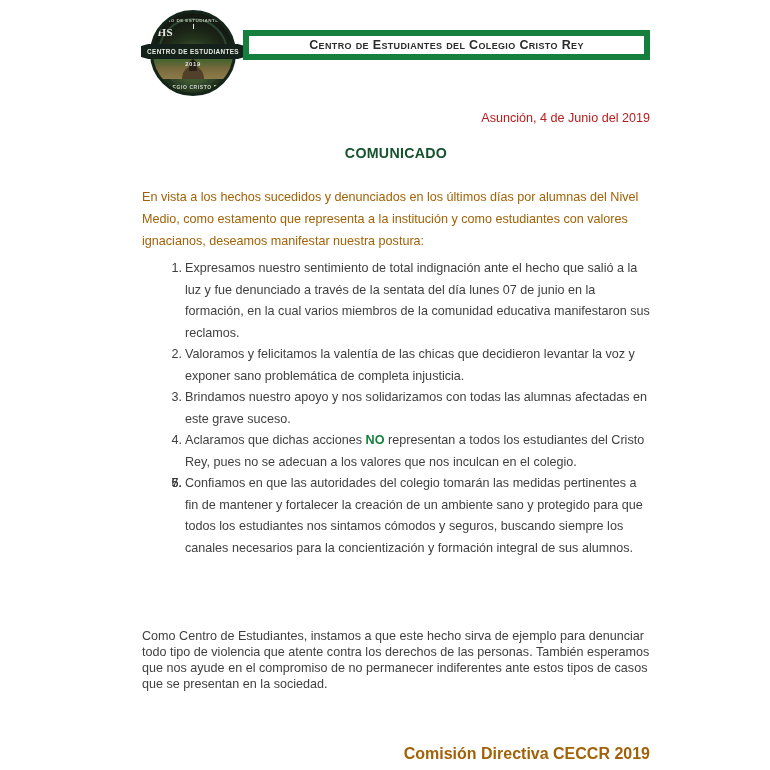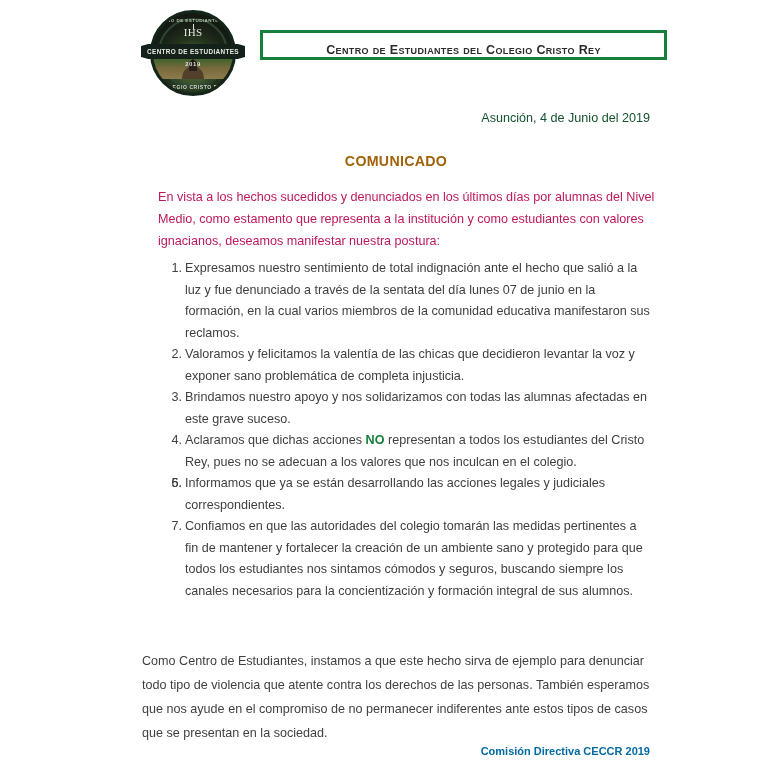--- a/index.html
+++ b/index.html
@@ -66,24 +66,23 @@
     font-weight: bold;
     color: #b9c4b4;
     white-space: nowrap;
     transform: scaleY(0.95);
   }
   .logo-ihs {
     position: absolute;
     left: 0;
     top: 13px;
     width: 100%;
-    text-align: center;
     font-family: "Liberation Serif", serif;
     font-size: 11px;
-    font-weight: normal;
+    font-weight: bold;
     color: #e8e8e0;
     letter-spacing: 0.3px;
   }
   .logo-ihs-cross {
     position: absolute;
     left: 50%;
     top: 11px;
     width: 1px;
     height: 5px;
     background: #e8e8e0;
@@ -178,26 +177,25 @@
     color: #dfe3d8;
     letter-spacing: 0.6px;
   }
 
   .header-box {
     position: absolute;
     left: 243px;
     top: 30px;
     width: 407px;
     height: 30px;
-    border: 3px solid #15803d;
+    border: 6px solid #15803d;
     box-sizing: border-box;
     display: flex;
-    align-items: flex-end;
+    align-items: center;
     justify-content: center;
-    margin-left: 17px;
   }
   .header-box-title {
     font-size: 12.5px;
     font-weight: bold;
     font-variant: small-caps;
     letter-spacing: 0.35px;
     color: #2b2b2b;
     white-space: nowrap;
   }
 
@@ -206,43 +204,42 @@
     position: absolute;
     left: 142px;
     top: 0;
     width: 508px;
   }
   .date-line {
     position: absolute;
     top: 111px;
     right: 0;
     font-size: 12.6px;
-    color: #14532d;
+    color: #b91c1c;
     white-space: nowrap;
   }
   .doc-title {
     position: absolute;
     top: 145px;
     left: 0;
     width: 508px;
     text-align: center;
     font-size: 14.2px;
     font-weight: bold;
-    color: #a16207;
+    color: #14532d;
     letter-spacing: 0.3px;
-    margin-top: 8px;
   }
   .intro {
     position: absolute;
     top: 186px;
-    left: 16px;
+    left: 0;
     width: 508px;
     font-size: 12.6px;
     line-height: 22px;
-    color: #be185d;
+    color: #a16207;
   }
 
   .list {
     position: absolute;
     top: 258px;
     left: 0;
     width: 508px;
     margin: 0;
     padding: 0;
     list-style: none;
@@ -260,34 +257,34 @@
     left: 22px;
     top: 0;
     width: 18px;
     text-align: right;
     color: #3f3f3f;
   }
   .list-text b { font-weight: bold; color: #15803d; }
 
   .closing {
     position: absolute;
-    top: 649px;
+    top: 628px;
     left: 0;
     width: 508px;
     font-size: 12.6px;
-    line-height: 24px;
+    line-height: 16px;
     color: #3f3f3f;
   }
   .signature {
     position: absolute;
     top: 745px;
     right: 0;
-    font-size: 11px;
-    font-weight: bold;
-    color: #0369a1;
+    font-size: 16px;
+    font-weight: bold;
+    color: #a16207;
     white-space: nowrap;
   }
 </style>
 </head>
 <body>
 
 <div class="header">
 
   <div class="logo">
     <div class="logo-seal">
@@ -320,20 +317,20 @@
   <div class="doc-title">COMUNICADO</div>
 
   <div class="intro">En vista a los hechos sucedidos y denunciados en los últimos días por alumnas del Nivel Medio, como estamento que representa a la institución y como estudiantes con valores ignacianos, deseamos manifestar nuestra postura:</div>
 
   <ol class="list" id="numbered-list">
       <li class="list-item"><span class="list-num">1.</span><span class="list-text">Expresamos nuestro sentimiento de total indignación ante el hecho que salió a la luz y fue denunciado a través de la sentata del día lunes 07 de junio en la formación, en la cual varios miembros de la comunidad educativa manifestaron sus reclamos.</span></li>
       <li class="list-item"><span class="list-num">2.</span><span class="list-text">Valoramos y felicitamos la valentía de las chicas que decidieron levantar la voz y exponer sano problemática de completa injusticia.</span></li>
       <li class="list-item"><span class="list-num">3.</span><span class="list-text">Brindamos nuestro apoyo y nos solidarizamos con todas las alumnas afectadas en este grave suceso.</span></li>
       <li class="list-item"><span class="list-num">4.</span><span class="list-text">Aclaramos que dichas acciones <b>NO</b> representan a todos los estudiantes del Cristo Rey, pues no se adecuan a los valores que nos inculcan en el colegio.</span></li>
       <li class="list-item"><span class="list-num">5.</span></li>
-      <li class="list-item"><span class="list-num">6.</span><span class="list-text">Informamos que ya se están desarrollando las acciones legales y judiciales correspondientes.</span></li>
+      <li class="list-item"><span class="list-num">6.</span></li>
       <li class="list-item"><span class="list-num">7.</span><span class="list-text">Confiamos en que las autoridades del colegio tomarán las medidas pertinentes a fin de mantener y fortalecer la creación de un ambiente sano y protegido para que todos los estudiantes nos sintamos cómodos y seguros, buscando siempre los canales necesarios para la concientización y formación integral de sus alumnos.</span></li>
     </ol>
 
   <div class="closing">Como Centro de Estudiantes, instamos a que este hecho sirva de ejemplo para denunciar todo tipo de violencia que atente contra los derechos de las personas. También esperamos que nos ayude en el compromiso de no permanecer indiferentes ante estos tipos de casos que se presentan en la sociedad.</div>
 
   <div class="signature">Comisión Directiva CECCR 2019</div>
 </div>
 
 </body></html>

